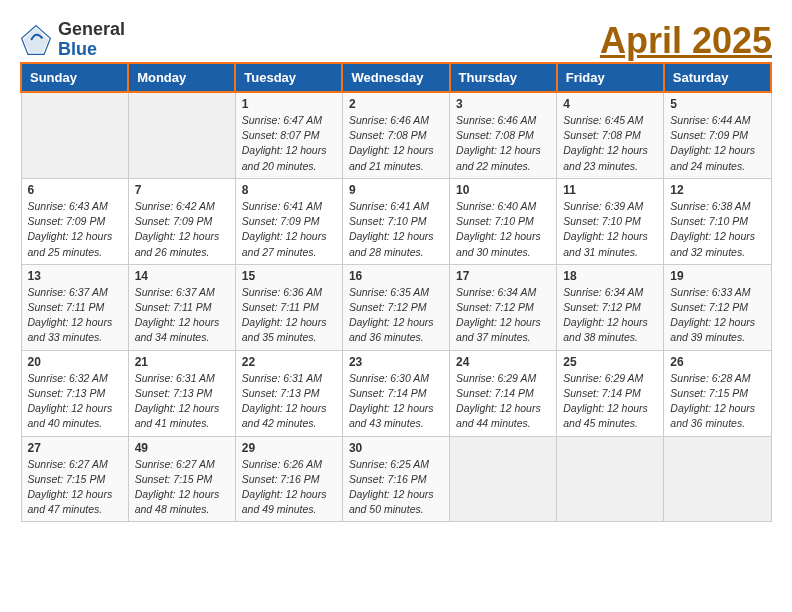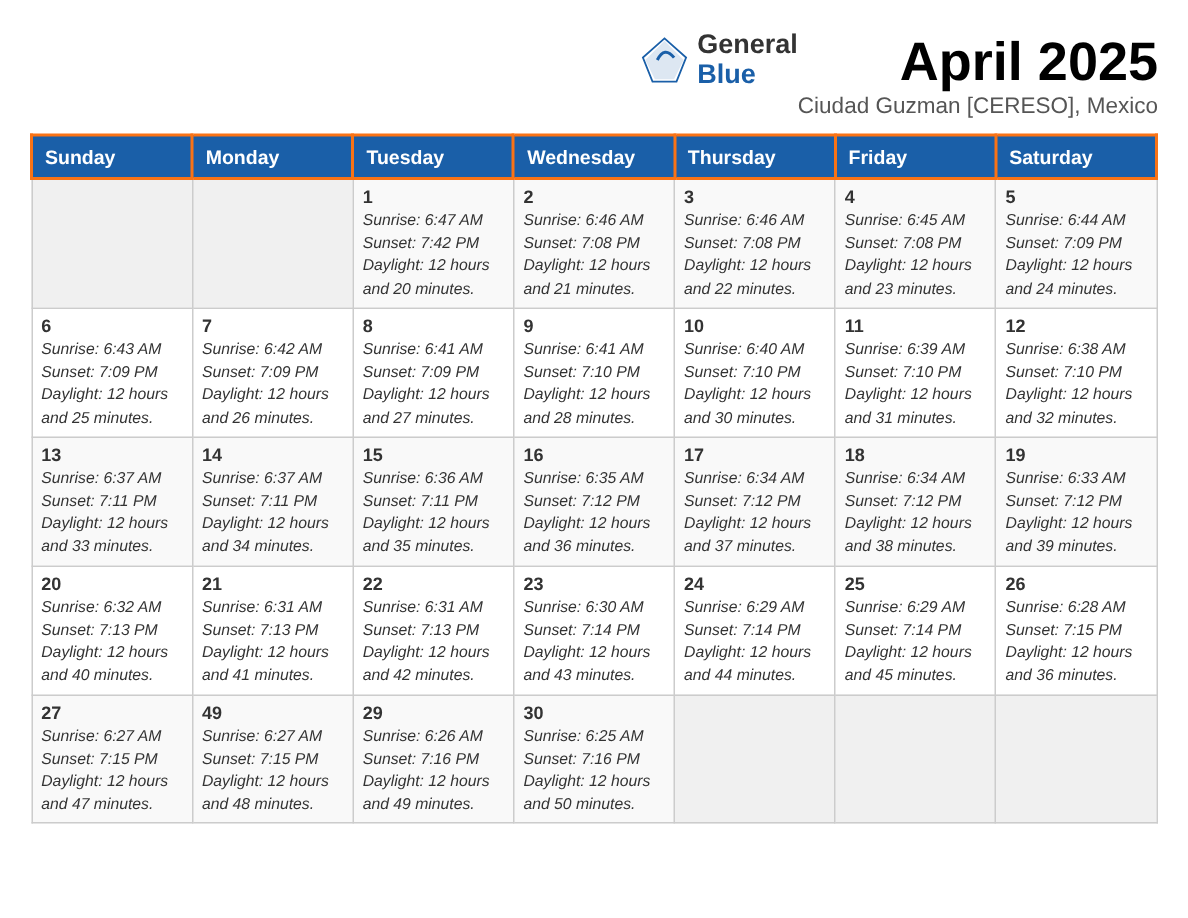--- a/index.html
+++ b/index.html
@@ -5,23 +5,23 @@
     * { margin: 0; padding: 0; box-sizing: border-box; }
     body {
       font-family: Arial, sans-serif;
       background: #fff;
       width: 792px;
       min-height: 612px;
       padding: 20px;
     }
     .header {
       display: flex;
-      justify-content: flex-end;
+      justify-content: space-between;
       align-items: flex-start;
-      margin-bottom: 10px;
+      margin-bottom: 0;
     }
     .logo {
       display: flex;
       align-items: center;
       gap: 6px;
     }
     .logo-text {
       display: flex;
       flex-direction: column;
       line-height: 1.1;
@@ -39,21 +39,22 @@
     .logo-icon {
       width: 32px;
       height: 32px;
     }
     .title-block {
       text-align: right;
     }
     .month-title {
       font-size: 36px;
       font-weight: bold;
-      color: #000000;
+      color: #a16207;
+      text-decoration: underline;
     }
     .subtitle {
       font-size: 15px;
       color: #555;
     }
     table {
       width: 100%;
       border-collapse: collapse;
       table-layout: fixed;
     }
@@ -106,21 +107,20 @@
       <polygon points="20,2 38,18 30,38 10,38 2,18" fill="none" stroke="#1a5fa8" stroke-width="1.5"></polygon>
       <path d="M14,20 Q20,8 28,18" fill="none" stroke="#1a5fa8" stroke-width="2.5"></path>
     </svg>
     <div class="logo-text">
       <span class="logo-general">General</span>
       <span class="logo-blue">Blue</span>
     </div>
   </div>
   <div class="title-block">
     <div class="month-title">April 2025</div>
-    <div class="subtitle">Ciudad Guzman [CERESO], Mexico</div>
   </div>
 </div>
 
 <table>
   <thead>
     <tr>
       <th>Sunday</th>
       <th>Monday</th>
       <th>Tuesday</th>
       <th>Wednesday</th>
@@ -128,21 +128,21 @@
       <th>Friday</th>
       <th>Saturday</th>
     </tr>
   </thead>
   <tbody id="calendar-body">
   <tr>
         <td class="empty-cell"></td>
         <td class="empty-cell"></td>
         <td>
           <span class="day-number">1</span>
-          <div class="cell-info"><span>Sunrise: 6:47 AM</span><br><span>Sunset: 7:42 PM</span><br><span>Daylight: 12 hours and 20 minutes.</span></div>
+          <div class="cell-info"><span>Sunrise: 6:47 AM</span><br><span>Sunset: 8:07 PM</span><br><span>Daylight: 12 hours and 20 minutes.</span></div>
         </td>
         <td>
           <span class="day-number">2</span>
           <div class="cell-info"><span>Sunrise: 6:46 AM</span><br><span>Sunset: 7:08 PM</span><br><span>Daylight: 12 hours and 21 minutes.</span></div>
         </td>
         <td>
           <span class="day-number">3</span>
           <div class="cell-info"><span>Sunrise: 6:46 AM</span><br><span>Sunset: 7:08 PM</span><br><span>Daylight: 12 hours and 22 minutes.</span></div>
         </td>
         <td>

